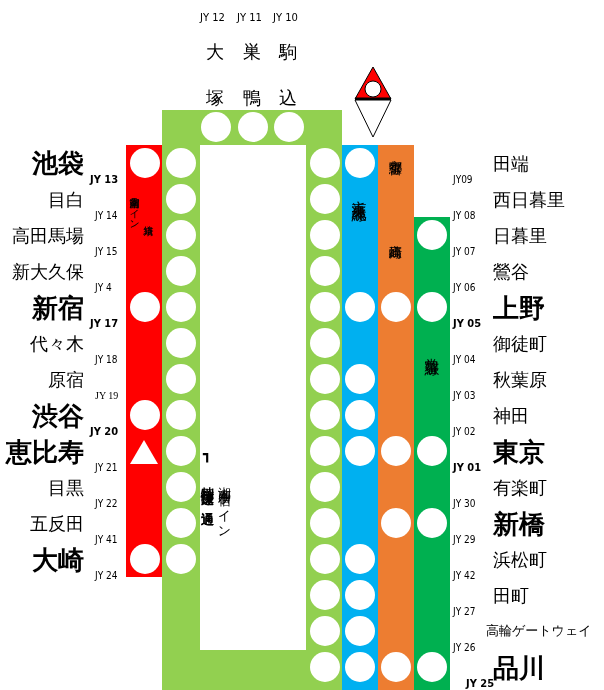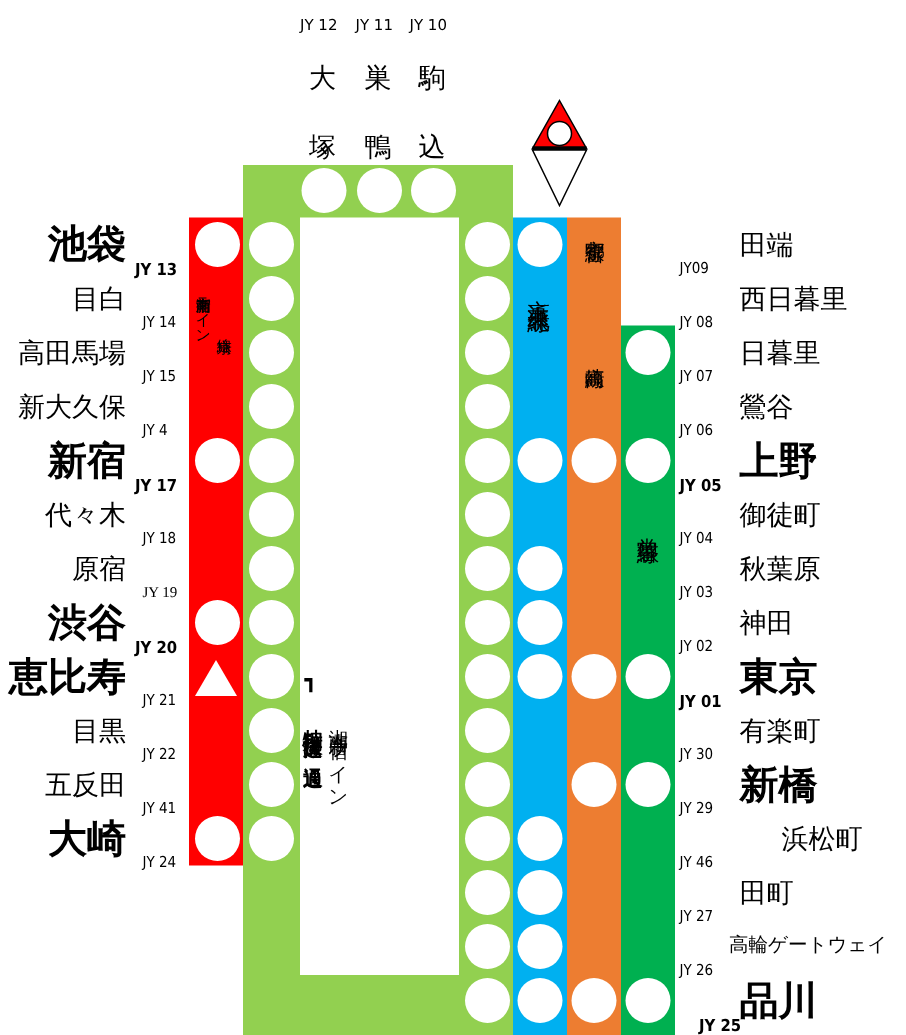--- a/index.html
+++ b/index.html
@@ -192,22 +192,22 @@
 
   <span class="code major" style="left:453px; top:445px;">JY 01</span>
   <span class="name major" style="left:493px; top:437px;">東京</span>
 
   <span class="code" style="left:453px; top:482px;">JY 30</span>
   <span class="name" style="left:493px; top:477px;">有楽町</span>
 
   <span class="code" style="left:453px; top:518px;">JY 29</span>
   <span class="name major" style="left:493px; top:509px;">新橋</span>
 
-  <span class="code" style="left:453px; top:554px;">JY 46</span>
-  <span class="name" style="left:493px; top:549px;margin-left:28px;">浜松町</span>
+  <span class="code" style="left:453px; top:554px;">JY 42</span>
+  <span class="name" style="left:493px; top:549px;">浜松町</span>
 
   <span class="code" style="left:453px; top:590px;">JY 27</span>
   <span class="name" style="left:493px; top:585px;">田町</span>
 
   <span class="code" style="left:453px; top:626px;">JY 26</span>
   <span class="name" style="left:486px; top:623px; font-size:13px; line-height:16px;">高輪ゲートウェイ</span>
 
   <span class="code major" style="left:454px; top:661px;padding-left:12px;">JY 25</span>
   <span class="name major" style="left:493px; top:653px;">品川</span>
 </div>

